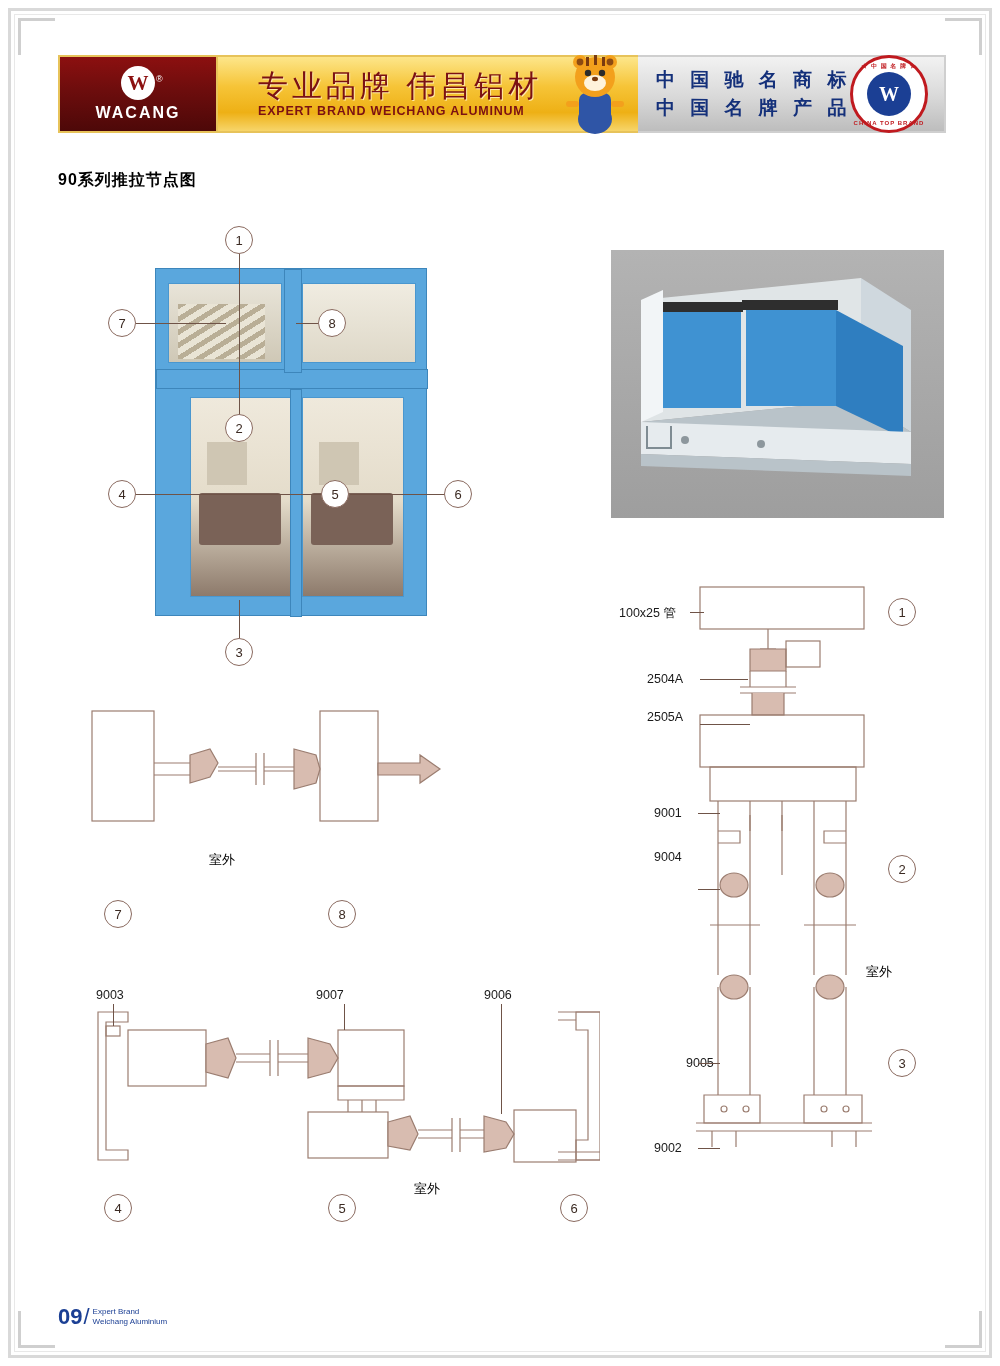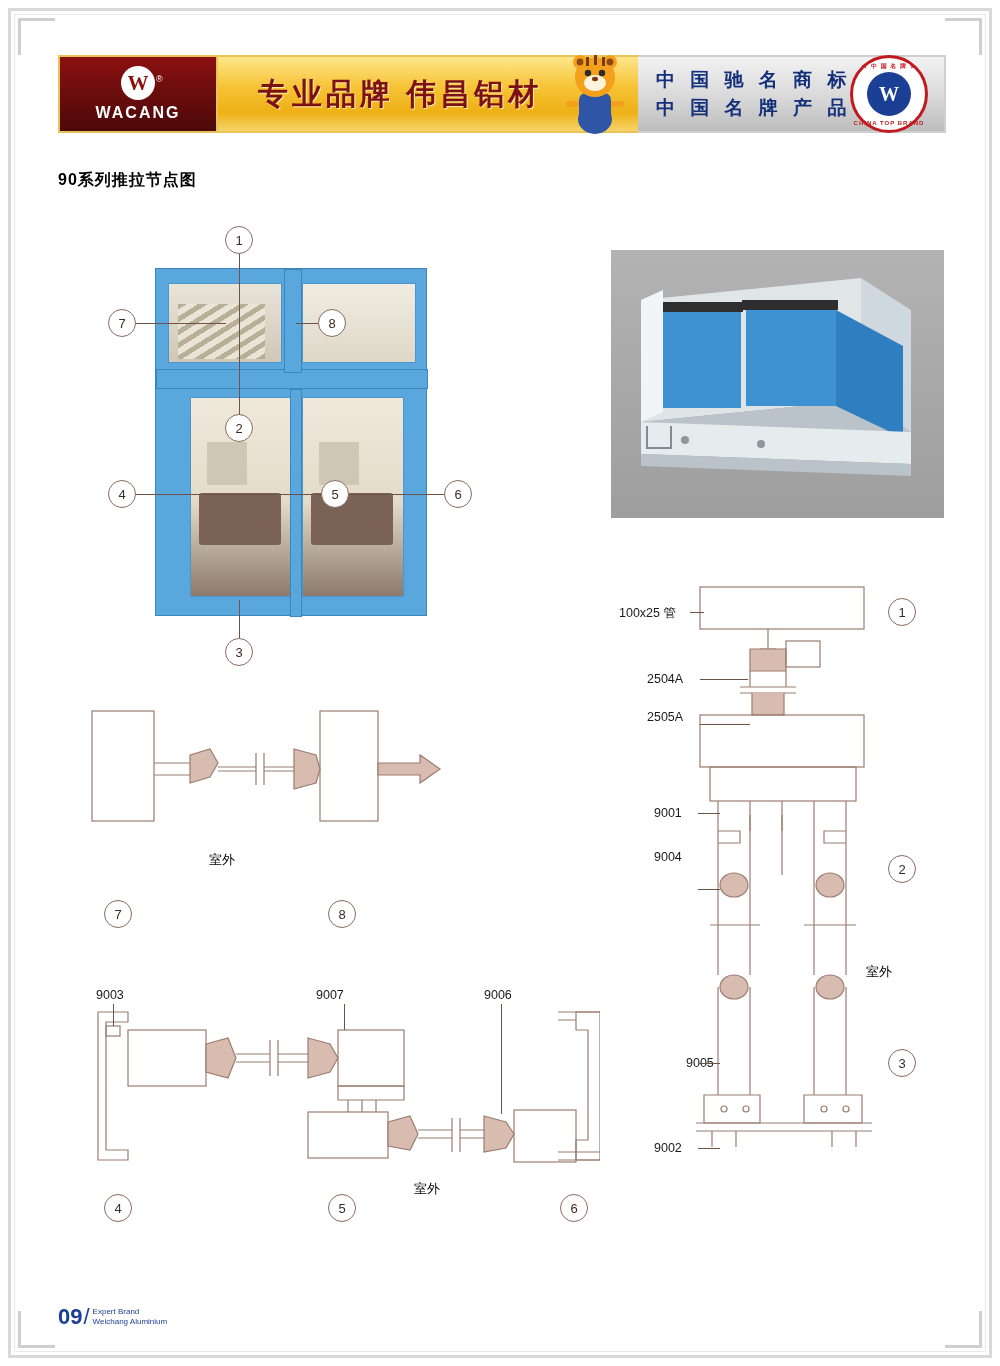--- a/index.html
+++ b/index.html
@@ -91,21 +91,21 @@
     border-bottom: 2px solid #e7c35a;
     position: relative;
     display: flex;
     flex-direction: column;
     justify-content: center;
     padding-left: 40px;
     box-sizing: border-box;
   }
   .banner-cn {
     font-size: 30px;
-    font-weight: bold;
+    font-weight: normal;
     color: #7b1113;
     letter-spacing: 4px;
     line-height: 1.06;
     text-shadow: 1px 1px 0 #ffe9a8;
   }
   .banner-en {
     font-size: 12.5px;
     font-weight: bold;
     color: #7b1113;
     letter-spacing: 0.8px;
@@ -326,20 +326,21 @@
   <div class="banner">
 
     <div class="banner-logo">
       <div class="logo-mark">W</div>
       <div class="logo-reg">®</div>
       <div class="logo-text">WACANG</div>
     </div>
 
     <div class="banner-mid">
       <div class="banner-cn">专业品牌  伟昌铝材</div>
+      <div class="banner-en">EXPERT BRAND WEICHANG ALUMINUM</div>
       <svg class="mascot" viewBox="0 0 74 86">
         <ellipse cx="37" cy="70" rx="17" ry="15" fill="#2f55a6"></ellipse>
         <rect x="21" y="44" width="32" height="30" rx="7" fill="#2f55a6"></rect>
         <circle cx="37" cy="28" r="20" fill="#f3a01c"></circle>
         <circle cx="22" cy="13" r="7" fill="#f3a01c"></circle>
         <circle cx="52" cy="13" r="7" fill="#f3a01c"></circle>
         <circle cx="22" cy="13" r="3.4" fill="#8c4a12"></circle>
         <circle cx="52" cy="13" r="3.4" fill="#8c4a12"></circle>
         <ellipse cx="37" cy="34" rx="11" ry="8" fill="#fff3db"></ellipse>
         <circle cx="30" cy="24" r="3.2" fill="#2b2b2b"></circle>

